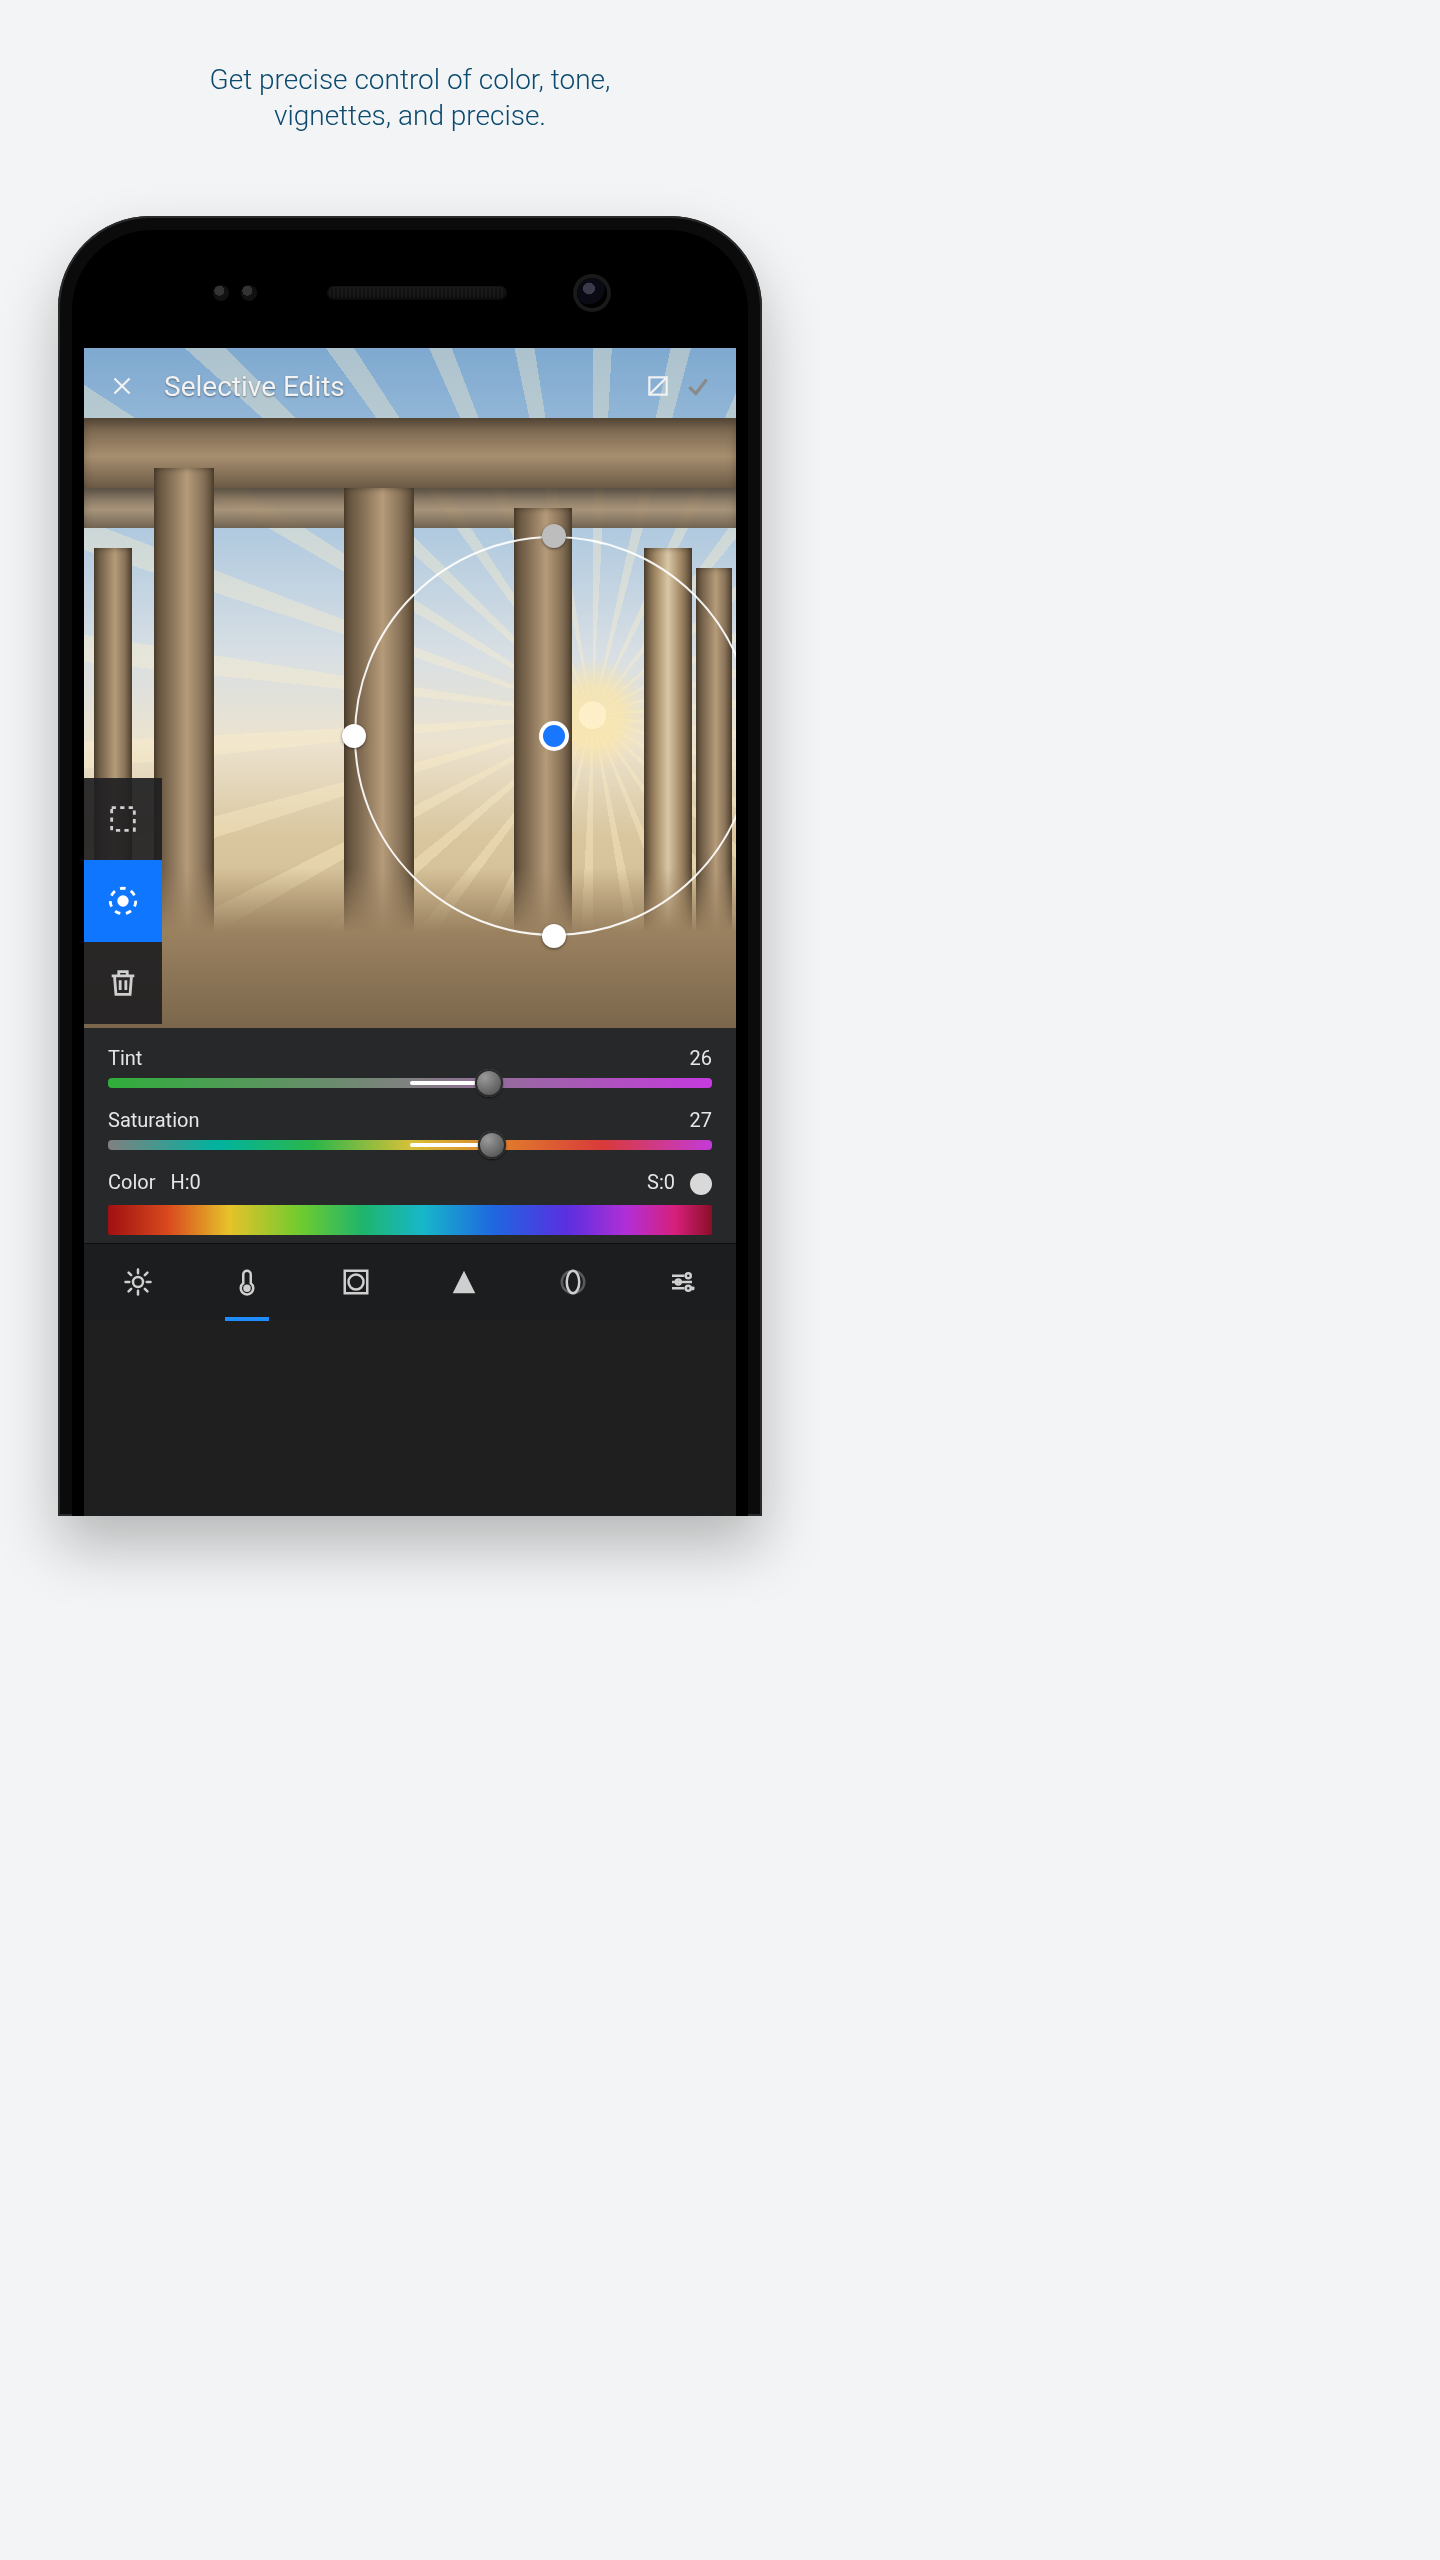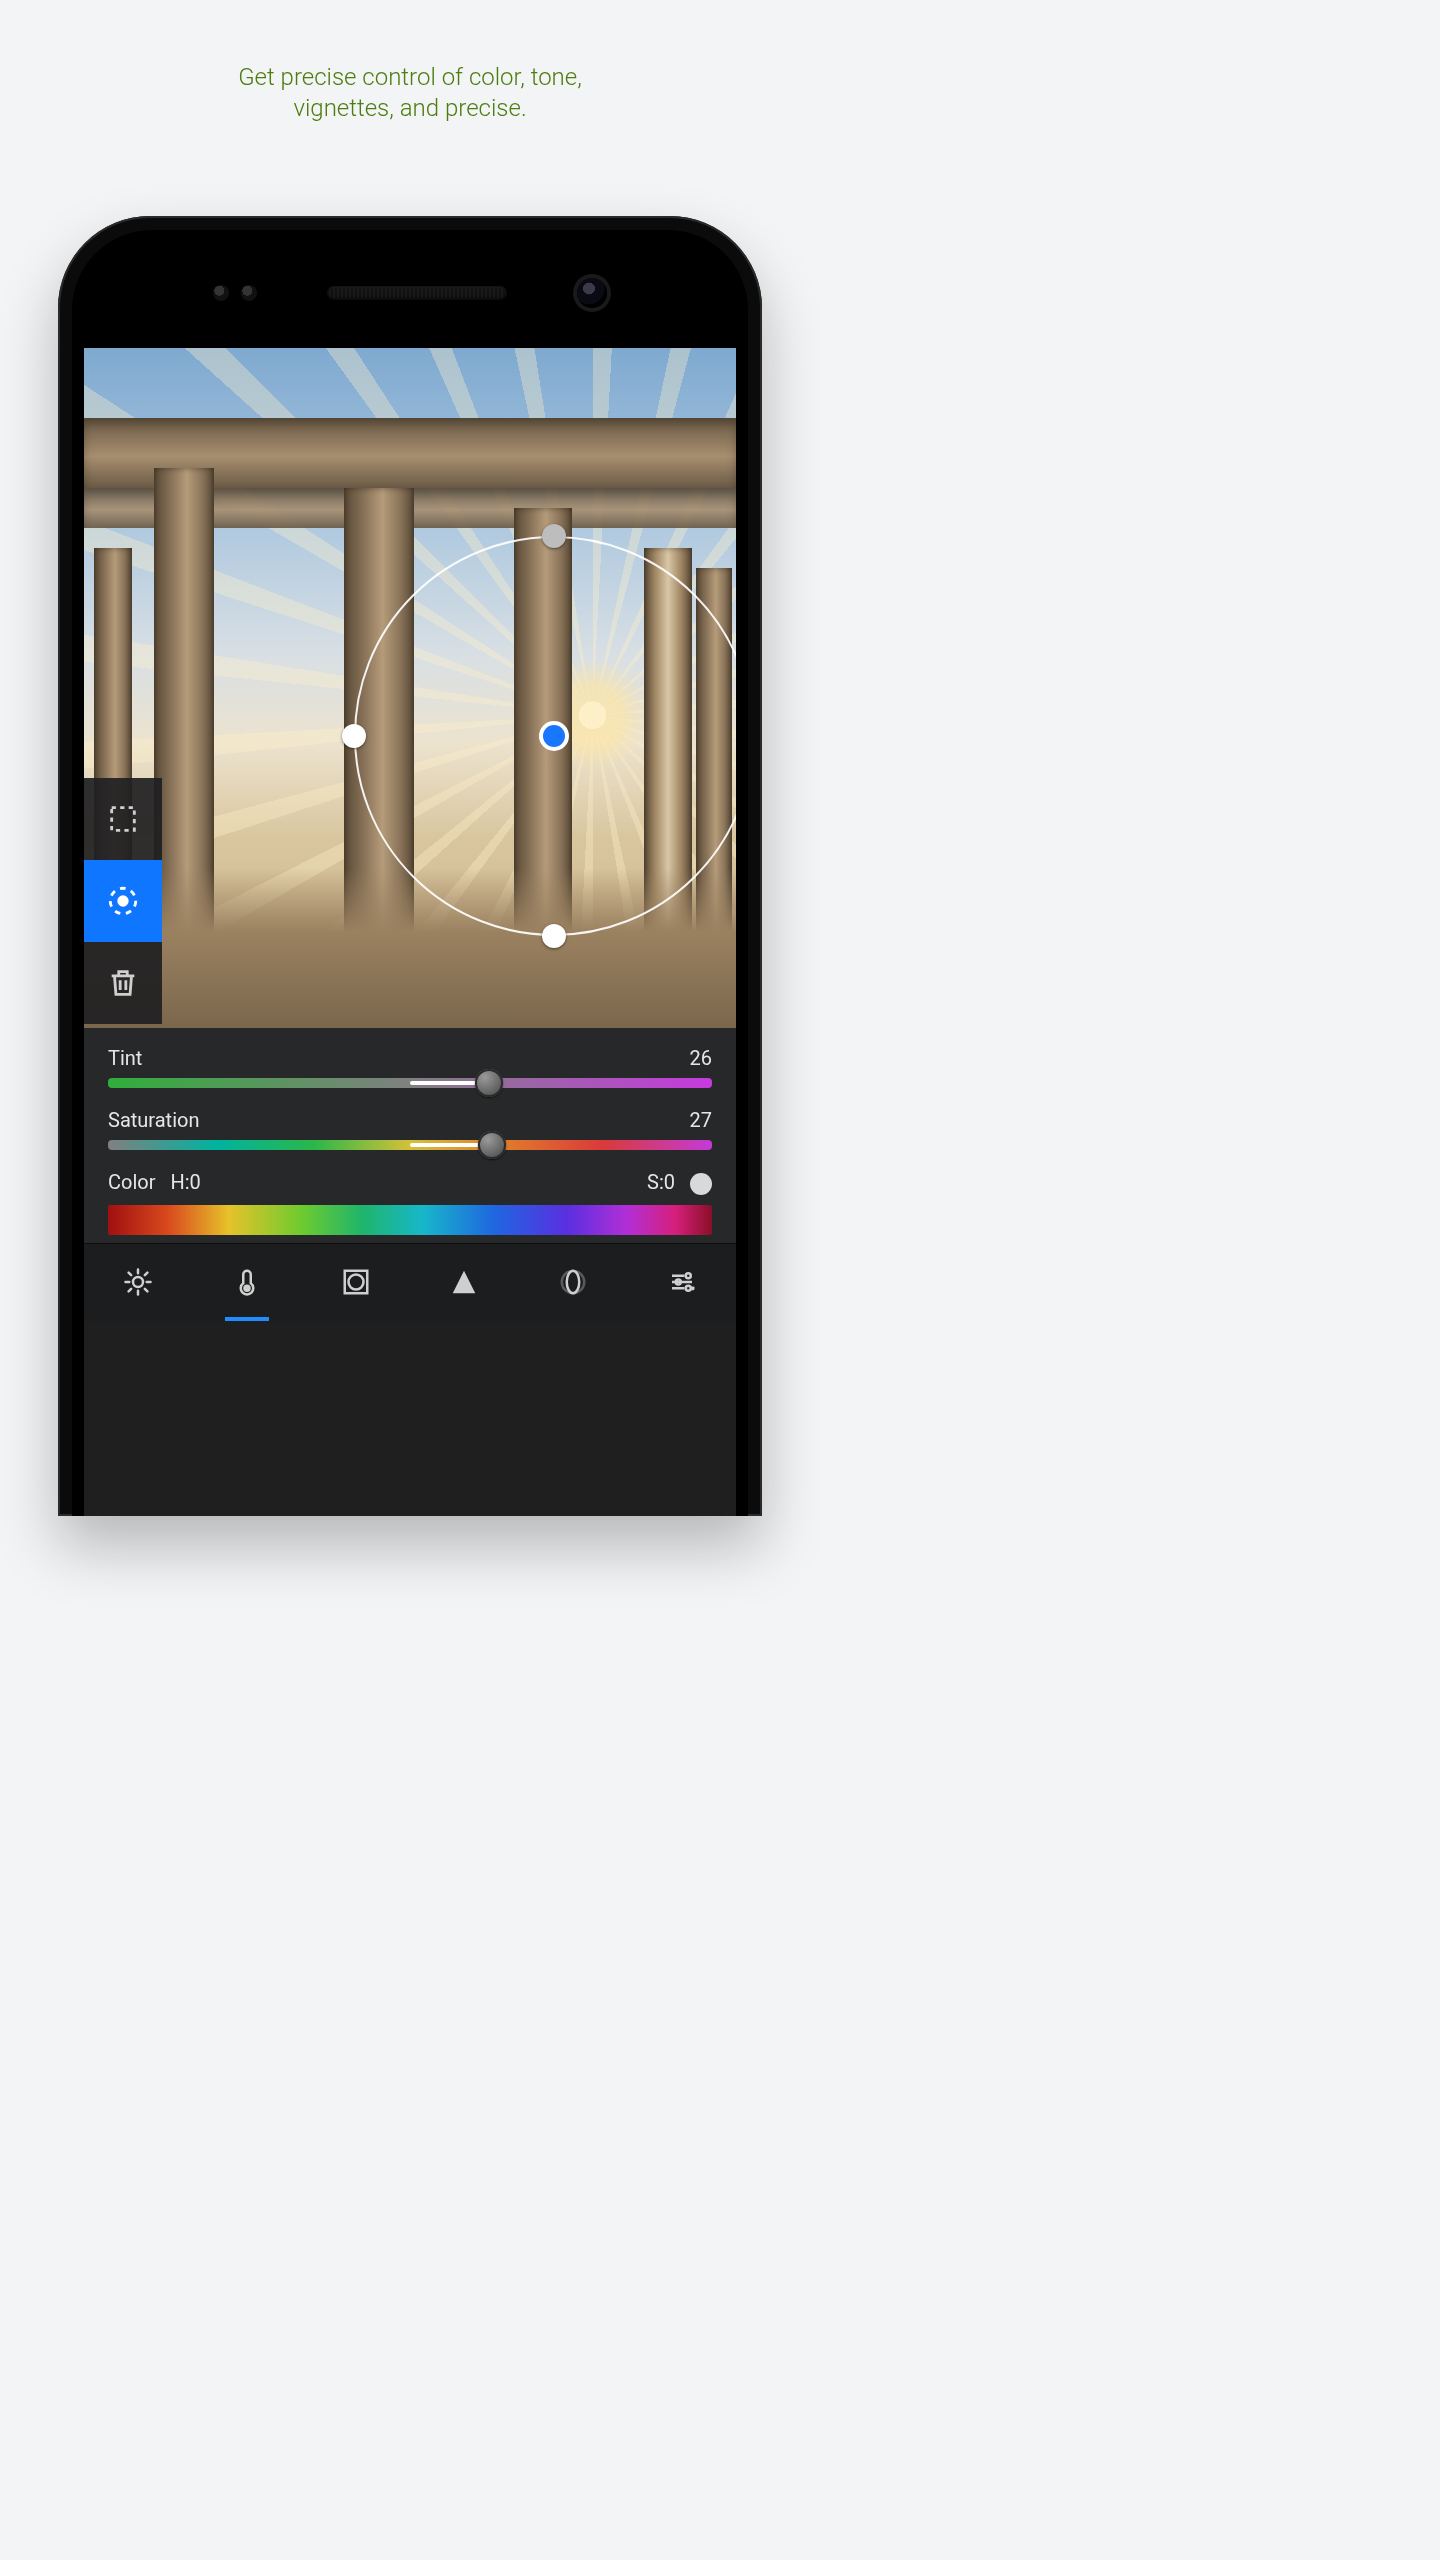--- a/index.html
+++ b/index.html
@@ -9,22 +9,22 @@
     font-family: -apple-system, BlinkMacSystemFont, "Segoe UI", Roboto, Helvetica, Arial, sans-serif;
     color: #333;
     width: 820px;
     min-height: 1456px;
     position: relative;
     overflow: hidden;
   }
   .headline {
     text-align: center;
     font-weight: 300;
-    font-size: 24px;
-    color: #4d7c0f;
+    font-size: 28px;
+    color: #0c4a6e;
     padding-top: 62px;
     line-height: 1.3;
   }
 
   
   .phone {
     position: absolute;
     left: 58px;
     top: 216px;
     width: 704px;
@@ -270,20 +270,39 @@
           <div class="entab second"></div>
           <div class="col c1"></div>
           <div class="col c2"></div>
           <div class="col c3"></div>
           <div class="col c4"></div>
           <div class="col c5"></div>
           <div class="col c6"></div>
           <div class="rubble"></div>
         </div>
 
+        <div class="appbar">
+          <span class="icon-btn">
+            <svg viewBox="0 0 24 24">
+                <path d="M5 5 L19 19 M19 5 L5 19"></path>
+              </svg>
+          </span>
+          <span class="title">Selective Edits</span>
+          <span class="icon-btn box-slash">
+            <svg viewBox="0 0 24 24">
+                <rect x="4" y="4" width="16" height="16"></rect>
+                <path d="M5 19 L19 5"></path>
+              </svg>
+          </span>
+          <span class="icon-btn muted check">
+            <svg viewBox="0 0 24 24">
+                <path d="M4 13 L10 19 L20 6"></path>
+              </svg>
+          </span>
+        </div>
 
         <div class="radial">
           <div class="ring"></div>
           <div class="handle top"></div>
 
           <div class="handle bottom"></div>
           <div class="handle left"></div>
           <div class="handle center"></div>
         </div>
 

